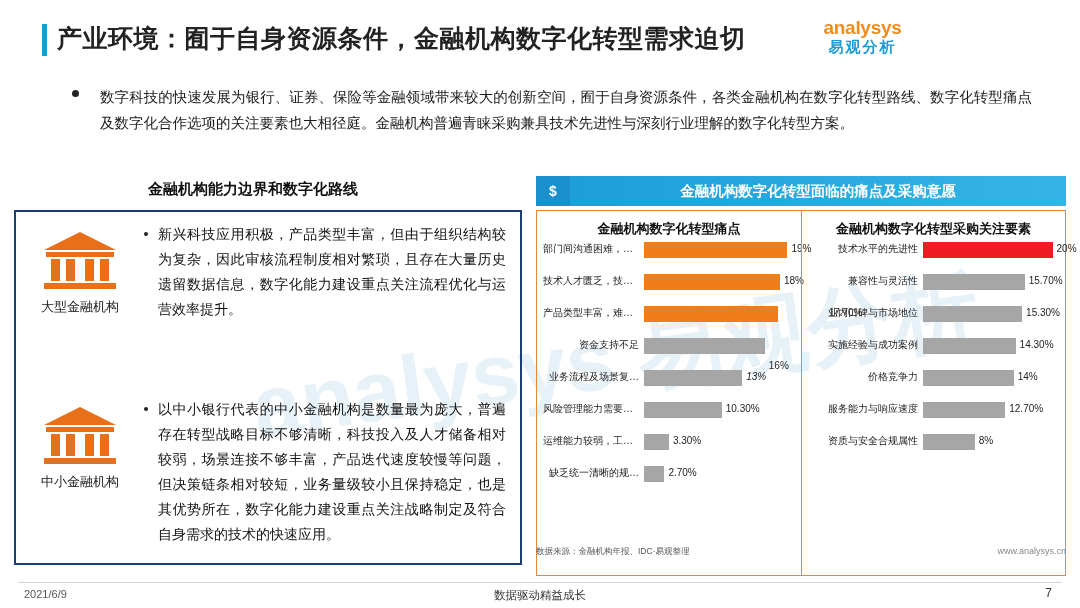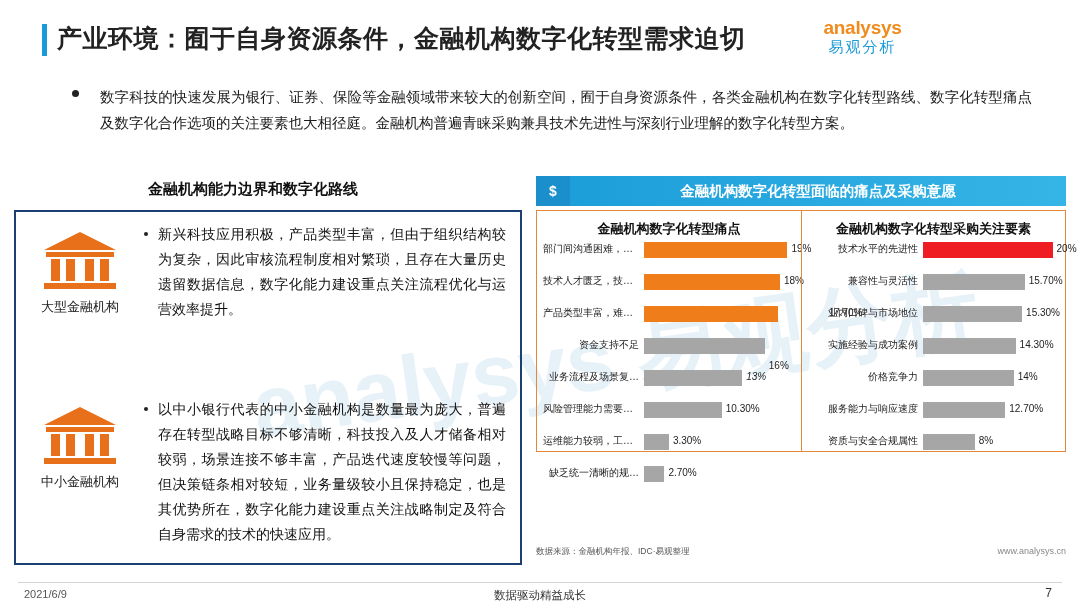--- a/index.html
+++ b/index.html
@@ -51,21 +51,21 @@
   .logo-word {
     font-size: 19px;
     color: #f08b1d;
     font-weight: bold;
     letter-spacing: -0.3px;
     line-height: 20px;
   }
   .logo-sub {
     font-size: 15px;
     color: #1a9ad7;
-    font-weight: normal;
+    font-weight: bold;
     letter-spacing: 2px;
     line-height: 18px;
   }
 
   
   .intro {
     position: absolute;
     left: 72px;
     top: 84px;
     width: 960px;
@@ -187,21 +187,21 @@
     text-align: center;
     color: #ffffff;
     font-size: 14.5px;
     font-weight: bold;
   }
   .chart-wrap {
     position: absolute;
     left: 0;
     top: 34px;
     width: 530px;
-    height: 242px;
+    height: 366px;
     display: flex;
     border-radius: 18px;
   }
   .chart-col {
     box-sizing: border-box;
     height: 100%;
     position: relative;
   }
   .chart-col.left-col {
     width: 265px;

